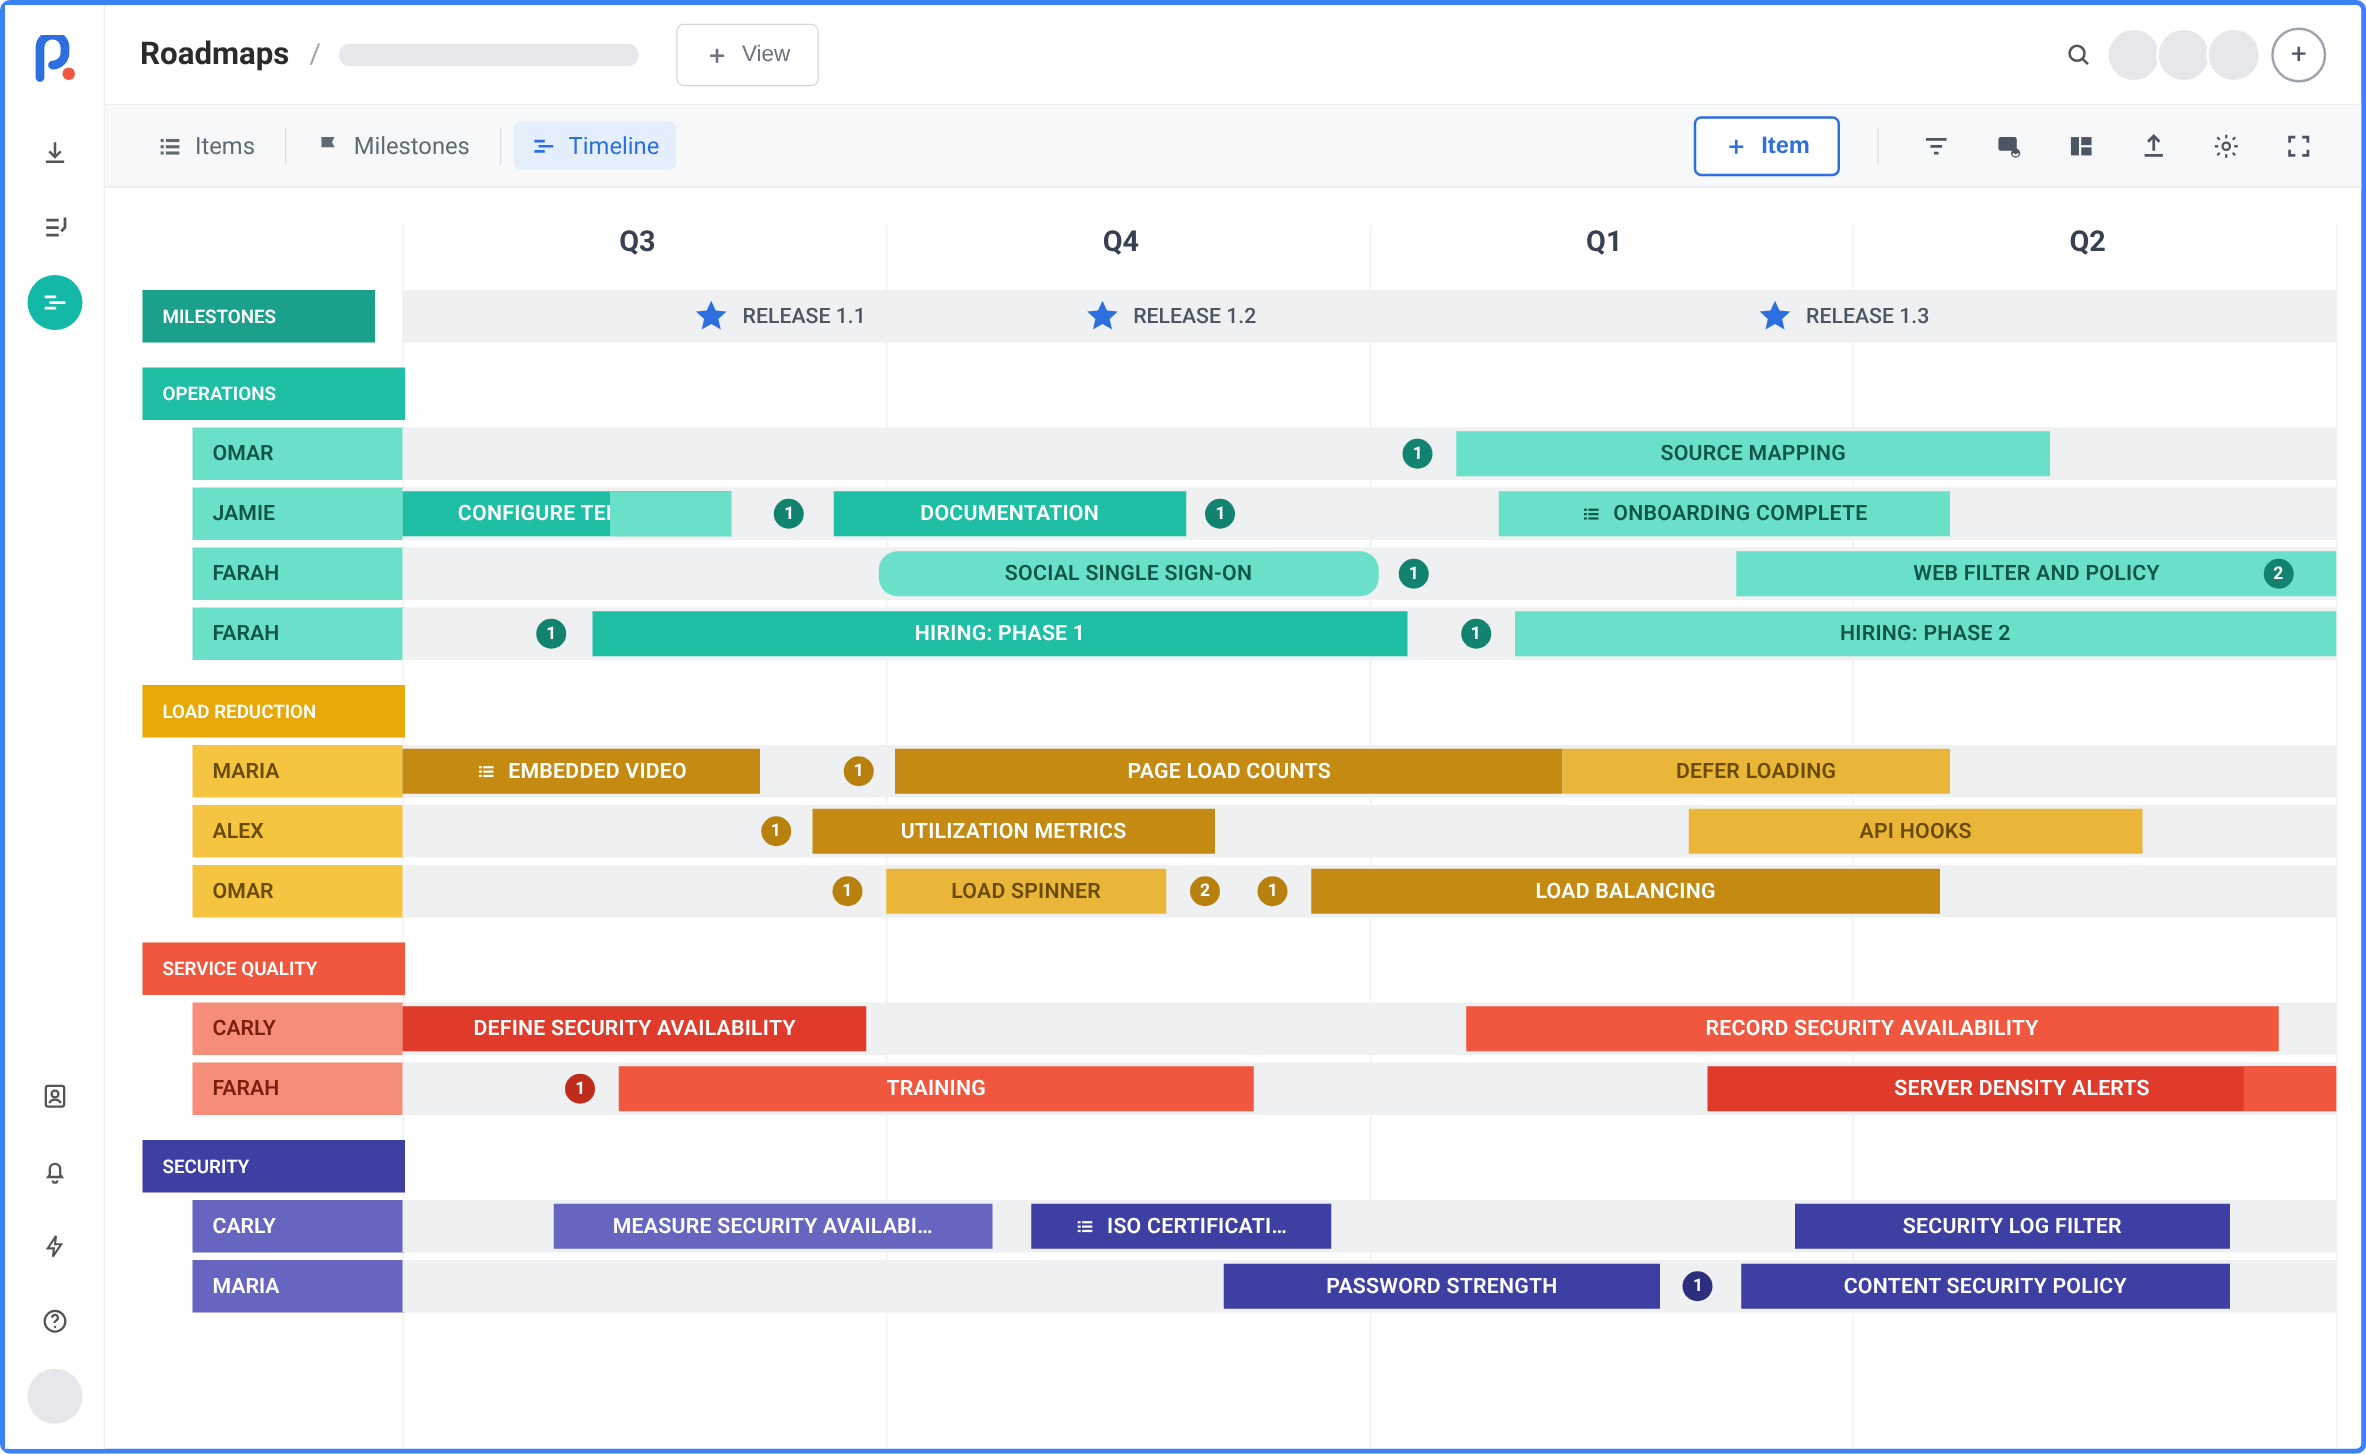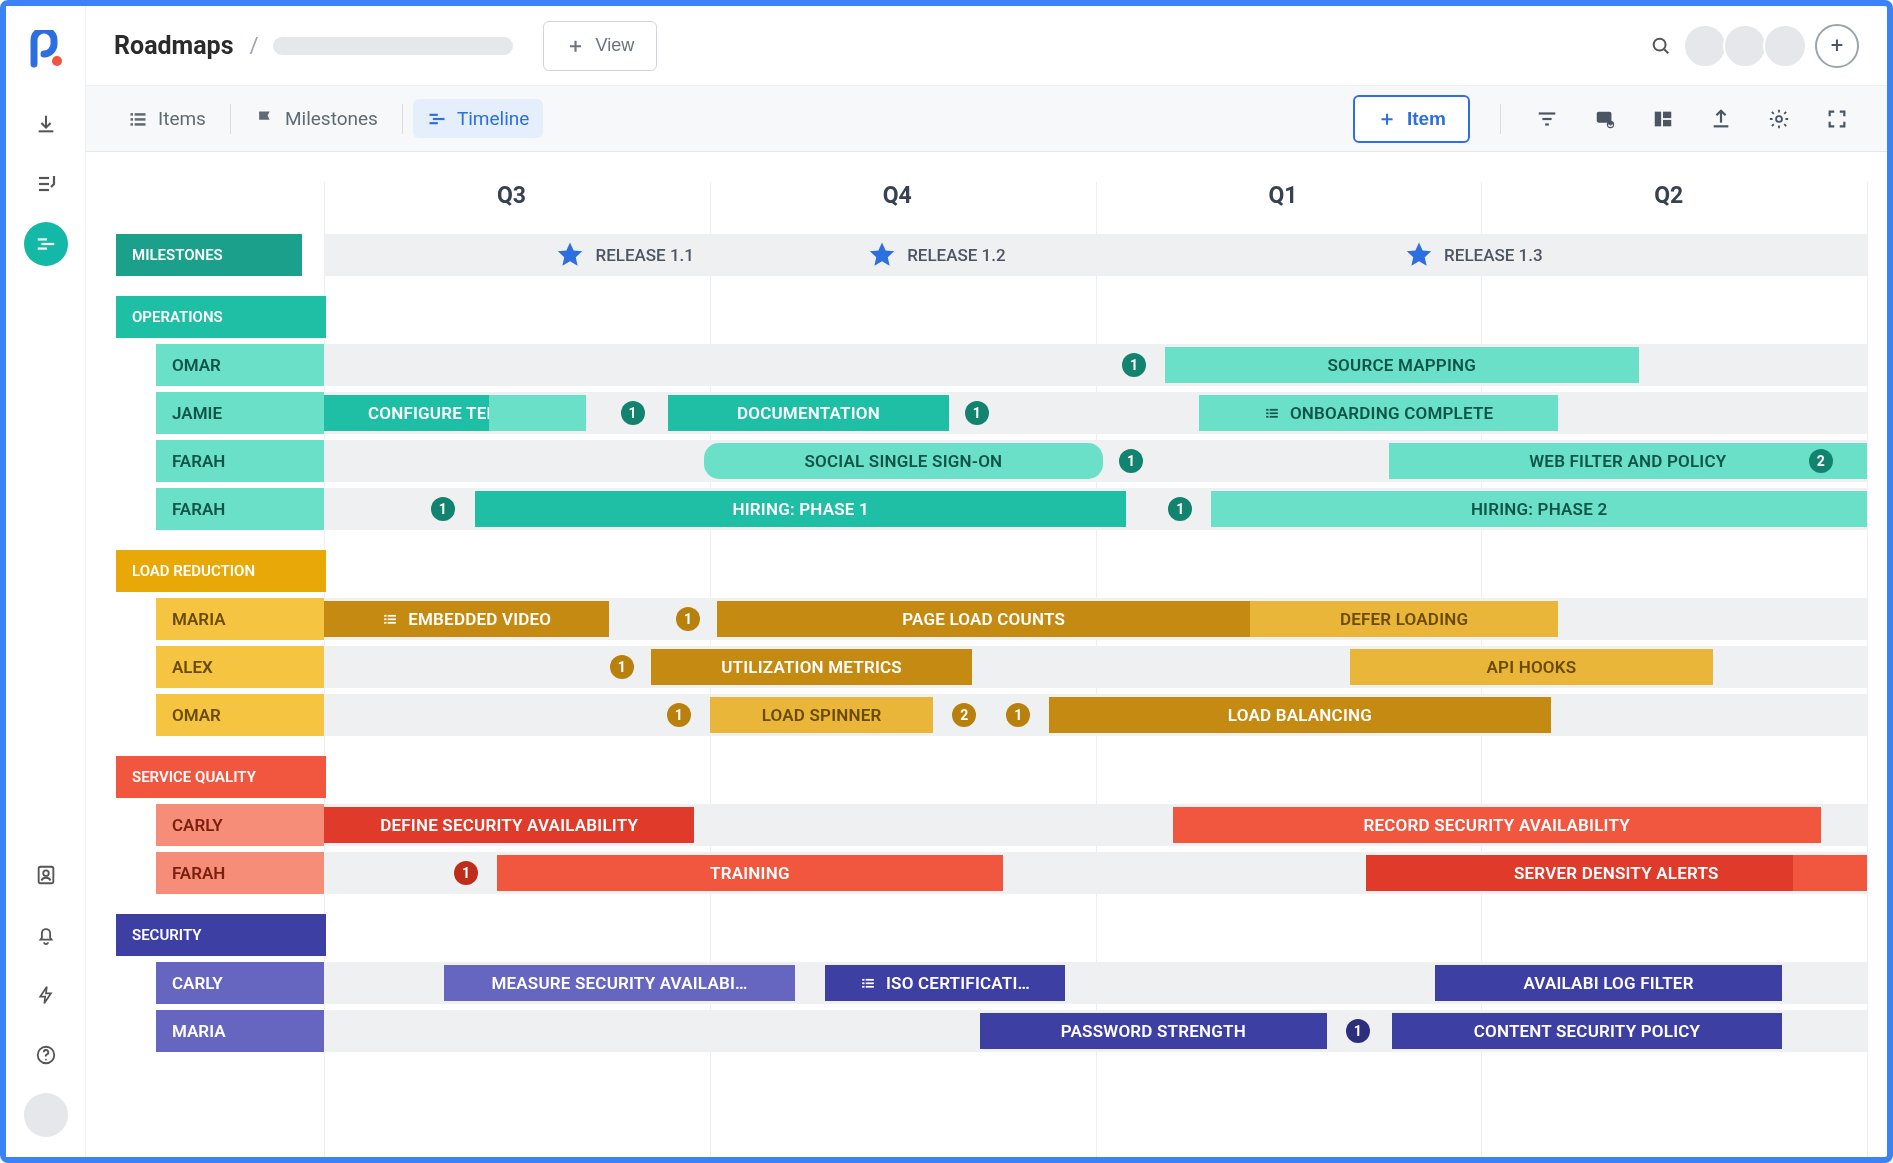--- a/index.html
+++ b/index.html
@@ -9,21 +9,21 @@
   color: #333;
   background: #fff;
   width: 1893px;
   height: 1163px;
   overflow: hidden;
 }
 .app {
   display: flex;
   width: 100%;
   height: 100%;
-  border: 6px solid #3b82f6;
+  border: 4px solid #3b82f6;
   border-radius: 8px;
 }
 
 .rail {
   width: 80px;
   background: #fff;
   border-right: 1px solid #f0f0f0;
   display: flex;
   flex-direction: column;
   align-items: center;
@@ -631,21 +631,21 @@
                     <rect x="8" y="5" width="14" height="3"></rect>
                     <rect x="2" y="11" width="4" height="3"></rect>
                     <rect x="8" y="11" width="14" height="3"></rect>
                     <rect x="2" y="17" width="4" height="3"></rect>
                     <rect x="8" y="17" width="14" height="3"></rect>
                   </svg>
                 </span>
                 <span>ISO CERTIFICATI…</span>
               </div>
               <div class="bar c-purpD" style="left: 72%; width: 22.5%;">
-                <span>AVAILABI LOG FILTER</span>
+                <span>SECURITY LOG FILTER</span>
               </div>
             </div>
           </div>
           <div class="lane-row swim g-sec-swim">
             <div class="lane-label">MARIA</div>
             <div class="lane-track">
               <div class="bar c-purpD" style="left: 42.5%; width: 22.5%;">
                 <span>PASSWORD STRENGTH</span>
               </div>
               <div class="bar c-purpD" style="left: 69.2%; width: 25.3%;">

